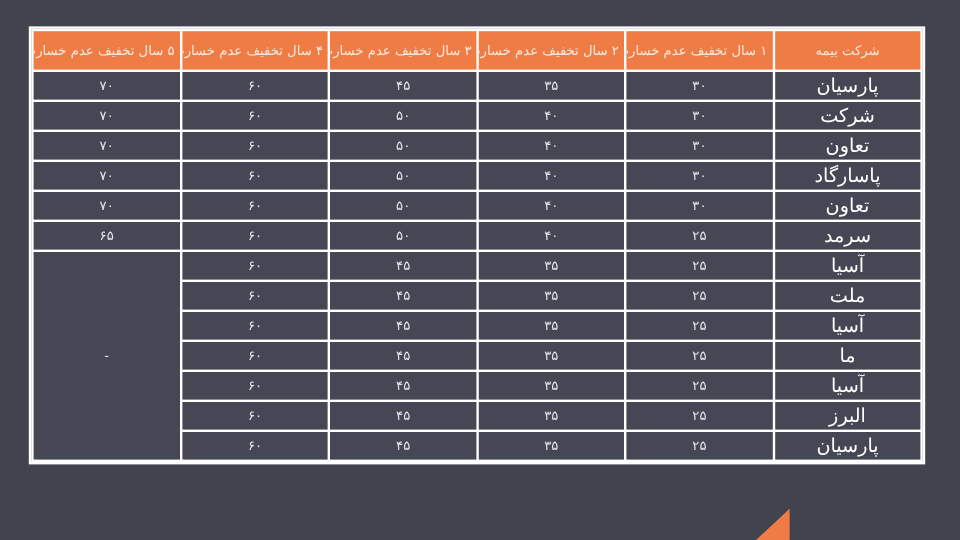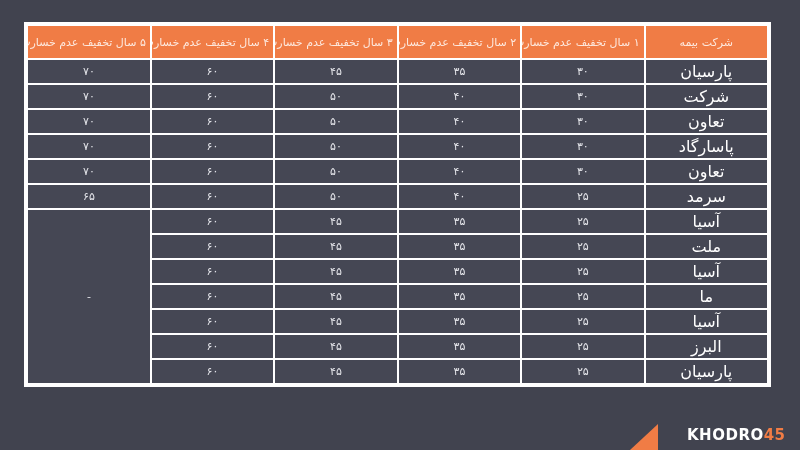--- a/index.html
+++ b/index.html
@@ -188,14 +188,13 @@
         <td>۳۵</td>
         <td>۴۵</td>
         <td>۶۰</td>
       </tr>
     </tbody>
   </table>
 </div>
 
 <div class="logo">
   <div class="logo-triangle"></div>
-  <div class="logo-text"><span>KHODRO</span><span class="num">45</span></div>
 </div>
 
 </body></html>

